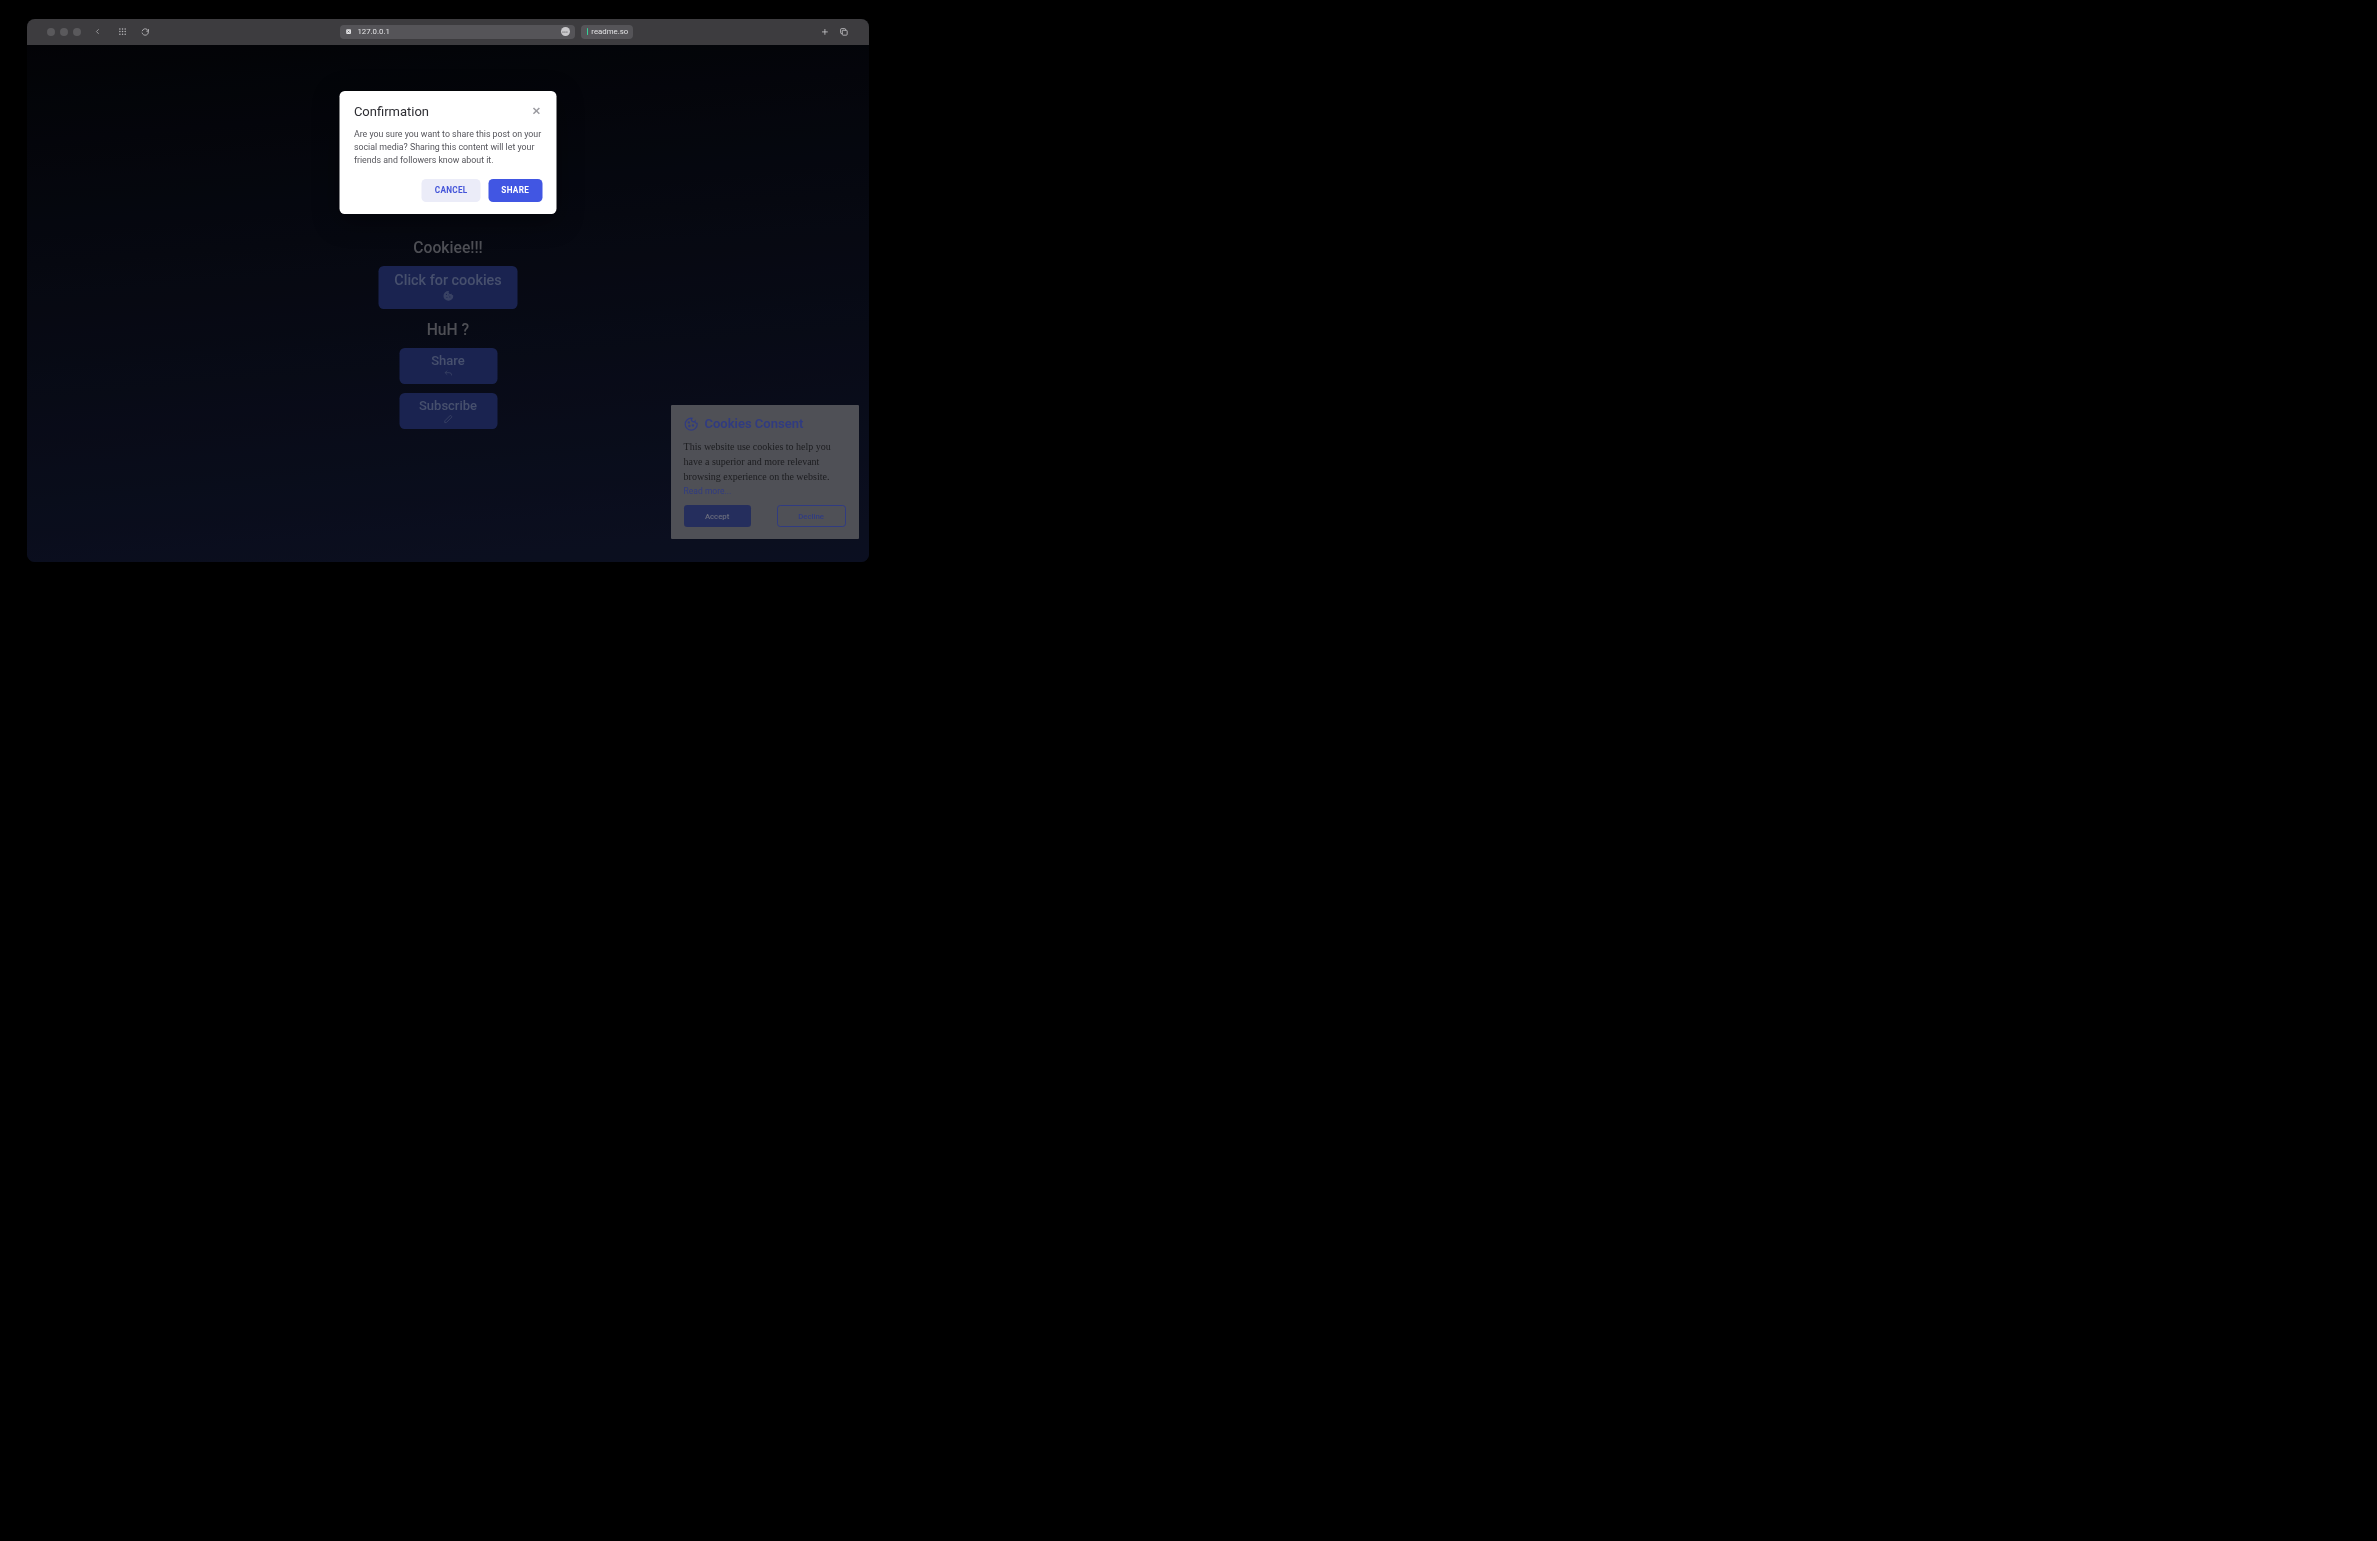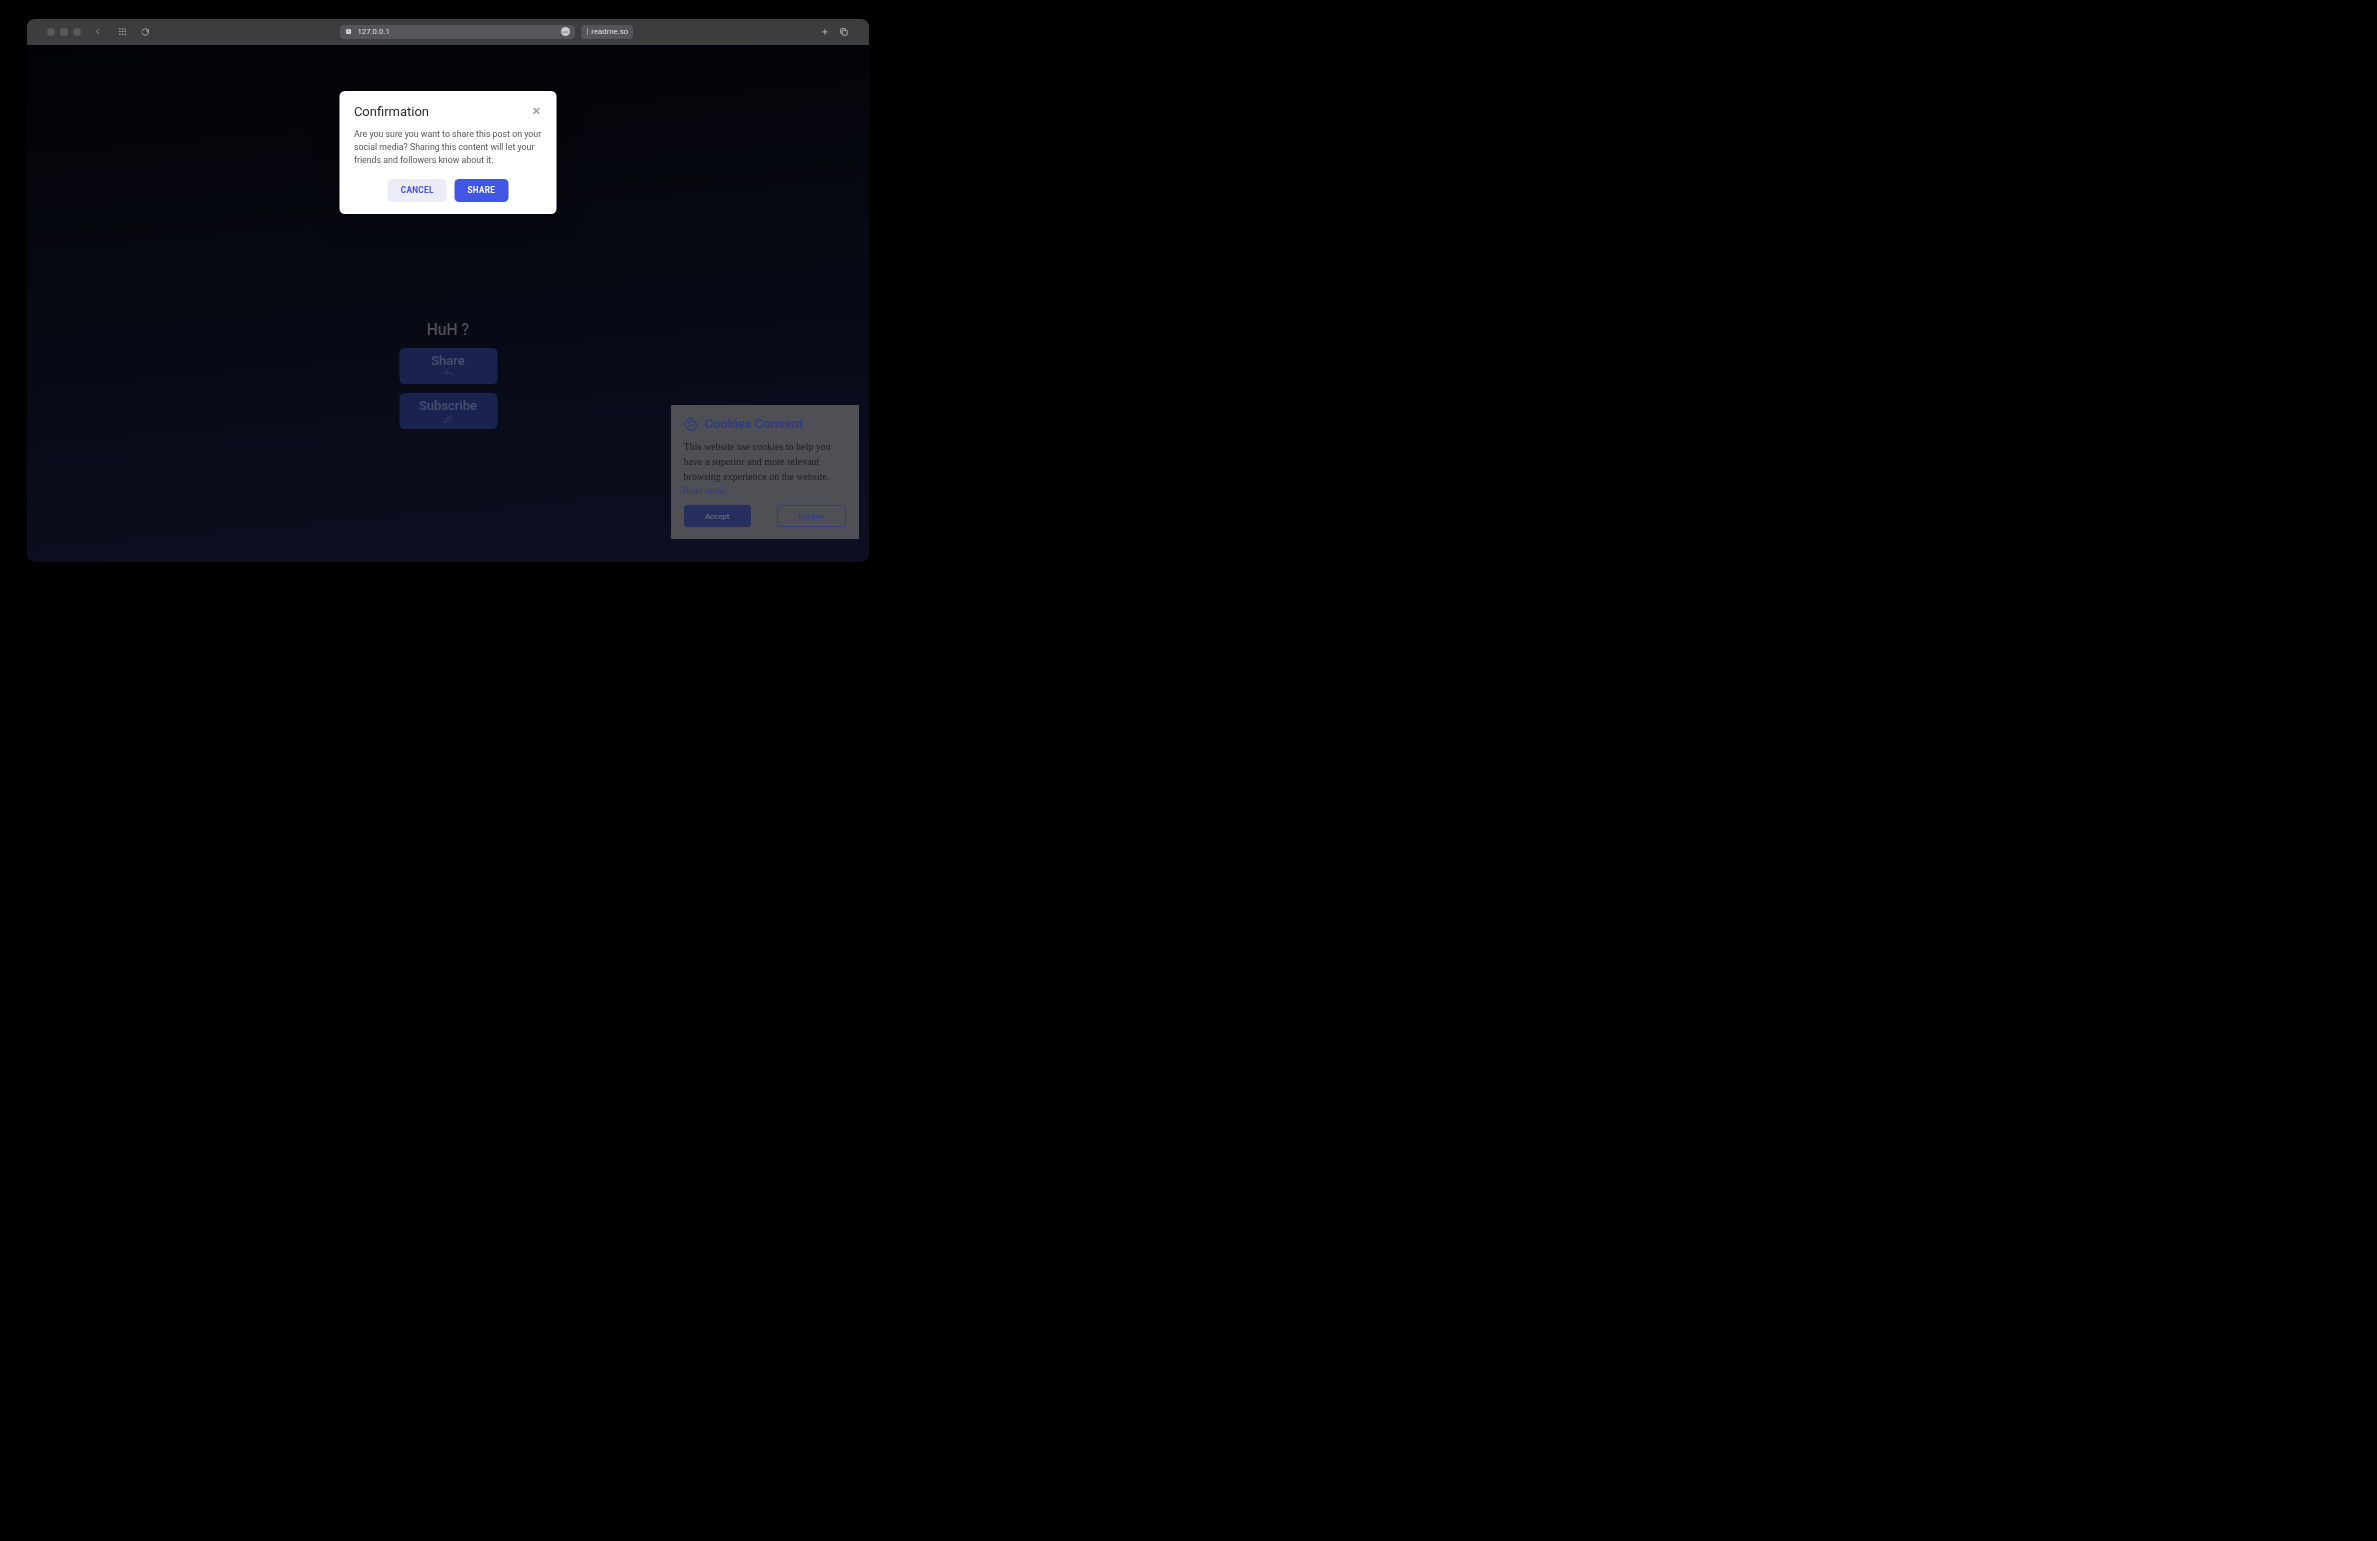--- a/index.html
+++ b/index.html
@@ -162,21 +162,21 @@
   box-shadow: 0 6.5px 26px rgba(0,0,0,0.4);
 }
 .modal-header {
   display: flex; justify-content: space-between; align-items: center;
   margin-bottom: 9.1px;
 }
 .modal-title { font-size: 13px; font-weight: 400; color: #2e2e33; }
 .modal-close { color: #9a9aa0; cursor: pointer; }
 .modal-close svg { width: 11.8px; height: 11.8px; display: block; }
 .modal-body { font-size: 8.8px; color: #56565c; line-height: 1.5; margin-bottom: 11.8px; }
-.modal-actions { display: flex; gap: 7.8px; justify-content: center; }
+.modal-actions { display: flex; gap: 7.8px; justify-content: flex-end; }
 .modal-btn {
   border: none; border-radius: 4.6px;
   padding: 6.5px 13px;
   font-size: 8.2px; font-weight: 700; letter-spacing: 0.3px;
   cursor: pointer;
 }
 .modal-btn.cancel { background: #ebecf8; color: #4455d9; }
 .modal-btn.confirm { background: #4156e3; color: #fff; }
 
 
@@ -279,20 +279,35 @@
             <rect x="8" y="8" width="12" height="12" rx="2"></rect>
             <path d="M16 8V6a2 2 0 0 0-2-2H6a2 2 0 0 0-2 2v8a2 2 0 0 0 2 2h2"></path>
           </svg>
       </div>
     </div>
   </div>
 
   <div class="viewport">
     <div class="page-content">
 
+      <div class="section section-1">
+        <div class="section-title">Cookiee!!!</div>
+        <button class="big-btn">
+          <span>Click for cookies</span>
+          <span class="btn-icon">
+            <svg viewBox="0 0 24 24" fill="currentColor">
+                <path d="M12 2a10 10 0 1 0 10 10c0-.5-.04-1-.12-1.48a3 3 0 0 1-3.4-3.4A3 3 0 0 1 13.48 2.12 10 10 0 0 0 12 2z"></path>
+                <circle cx="8" cy="9" r="1.2" fill="#29377c"></circle>
+                <circle cx="9" cy="15" r="1.2" fill="#29377c"></circle>
+                <circle cx="15" cy="14" r="1.2" fill="#29377c"></circle>
+                <circle cx="13" cy="10" r="1" fill="#29377c"></circle>
+              </svg>
+          </span>
+        </button>
+      </div>
 
       <div class="section section-2">
         <div class="section-title">HuH ?</div>
         <button class="big-btn">
           <span>Share</span>
           <span class="btn-icon">
             <svg viewBox="0 0 24 24" fill="none" stroke="currentColor" stroke-width="2">
                 <path d="M9 14l-5-5 5-5"></path>
                 <path d="M4 9h10a6 6 0 0 1 6 6v1"></path>
               </svg>

